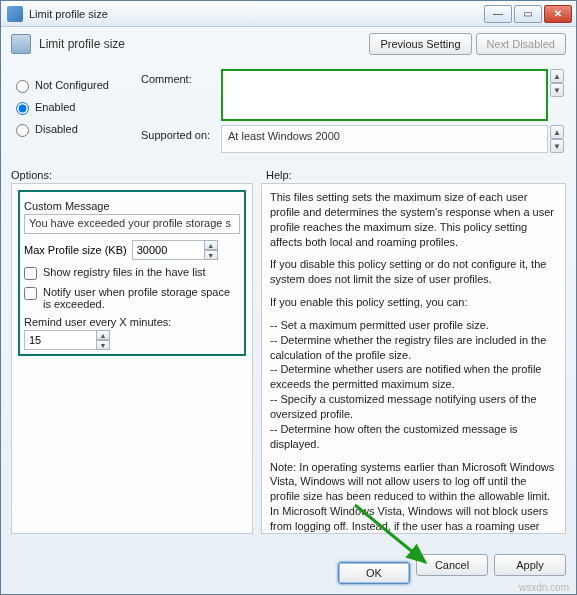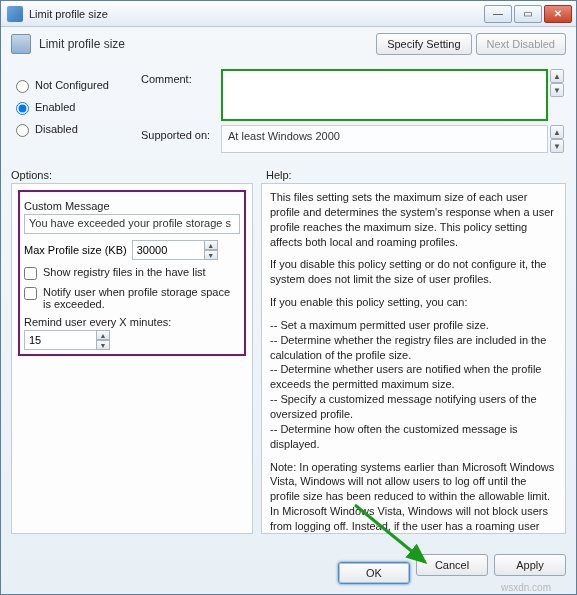--- a/index.html
+++ b/index.html
@@ -30,58 +30,58 @@
   .side-arrow { width:14px;height:14px;border:1px solid #a8b4c0;background:linear-gradient(#f8fafc,#e0e6ec);border-radius:2px;display:flex;align-items:center;justify-content:center;font-size:8px;color:#555;}
   .supported-box { flex: 1; height: 28px; background: #fcfdfe; border: 1px solid #c4ced8; padding: 4px 6px; color: #333; }
   
   .split-labels { display: flex; padding: 10px 10px 2px 10px; }
   .split-labels > div:first-child { width: 255px; color: #222; }
   .split-labels > div:last-child { flex: 1; color: #222; }
   
   .body-area { flex: 1; display: flex; gap: 0; padding: 0 10px 6px 10px; min-height:0;}
   .options-pane { width: 242px; border: 1px solid #c4ced8; background: #fdfdfd; padding: 6px 6px; margin-right: 8px; overflow:hidden;}
   .help-pane { flex: 1; border: 1px solid #c4ced8; background: #fdfdfd; padding: 6px 8px; overflow-y: auto; color: #222; line-height: 1.35; position:relative;}
-  .opt-highlight { border: 2px solid #701a75; padding: 4px 4px; margin-bottom: 4px; }
+  .opt-highlight { border: 2px solid #0f766e; padding: 4px 4px; margin-bottom: 4px; }
   .opt-label { color: #222; margin: 4px 0 2px 0; }
   .opt-input { width: 100%; height: 20px; border: 1px solid #b4bec8; background: #fff; padding: 2px 4px; color: #333; overflow:hidden; white-space:nowrap;}
   .opt-row { display: flex; align-items: center; margin: 6px 0; gap:5px;}
   .spinner { display: flex; align-items: stretch; height: 20px; }
   .spinner input { width: 72px; border: 1px solid #b4bec8; border-right: none; padding: 0 4px; }
   .spin-btns { display:flex; flex-direction:column; }
   .spin-btns div { width:14px;height:10px;border:1px solid #a8b4c0;background:linear-gradient(#f8fafc,#e0e6ec);font-size:7px;display:flex;align-items:center;justify-content:center;color:#555;}
   .chk-row { display: flex; align-items: flex-start; margin: 6px 0; color: #222; }
   .chk-row input { margin: 1px 6px 0 0; }
   .help-pane p { margin: 0 0 8px 0; }
   
   .footer { display:flex; justify-content:flex-end; align-items:center; padding: 6px 10px 10px 10px; gap:6px;}
   .footer .btn { width:72px; height:22px; text-align:center; background:linear-gradient(#fdfdfd,#e6e9ec); border:1px solid #9aa7b4; border-radius:3px; color:#222; display:flex;align-items:center;justify-content:center;}
   .footer .btn.primary { border-color:#5a88b8; box-shadow: 0 0 0 1px #9ec4ea inset, 0 0 3px #3a82c8; margin-top: 16px;}
   
   .arrow-overlay {position:absolute; pointer-events:none;}
-  .watermark {position:fixed; right:26px; bottom:2px; color:#b8b8b8; font-size:10px;}
+  .watermark {position:fixed; right:8px; bottom:2px; color:#b8b8b8; font-size:10px;}
 </style>
 </head>
 <body>
 
 <div class="window">
 
   <div class="titlebar">
     <div class="titlebar-icon"></div>
     <div class="titlebar-text">Limit profile size</div>
     <div class="winbtns">
       <div class="winbtn">—</div>
       <div class="winbtn">▭</div>
       <div class="winbtn close">✕</div>
     </div>
   </div>
 
   <div class="header-row">
     <div class="header-icon"></div>
     <div class="header-title">Limit profile size</div>
-    <div class="nav-btn">Specify Setting</div>
+    <div class="nav-btn">Previous Setting</div>
     <div class="nav-btn disabled">Next Disabled</div>
   </div>
 
   <div class="config-area">
     <div class="radio-col">
       <div class="radio-row">
           <input type="radio" name="st" style="">
           <span>Not Configured</span>
         </div>
       <div class="radio-row">

